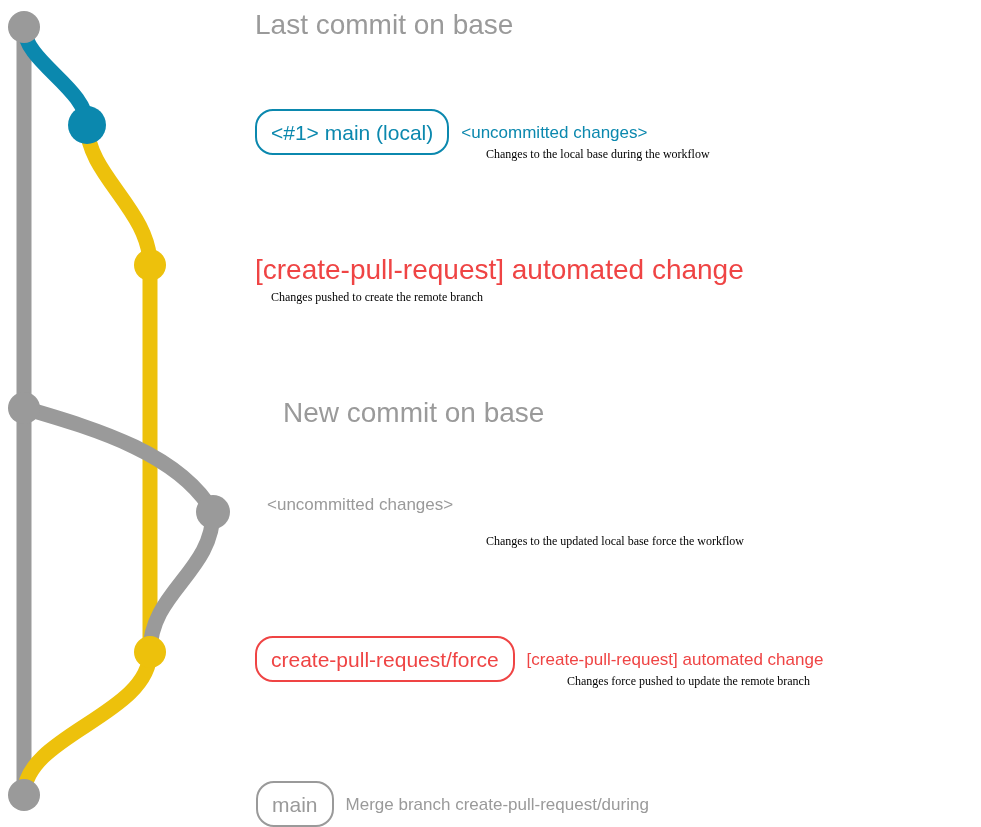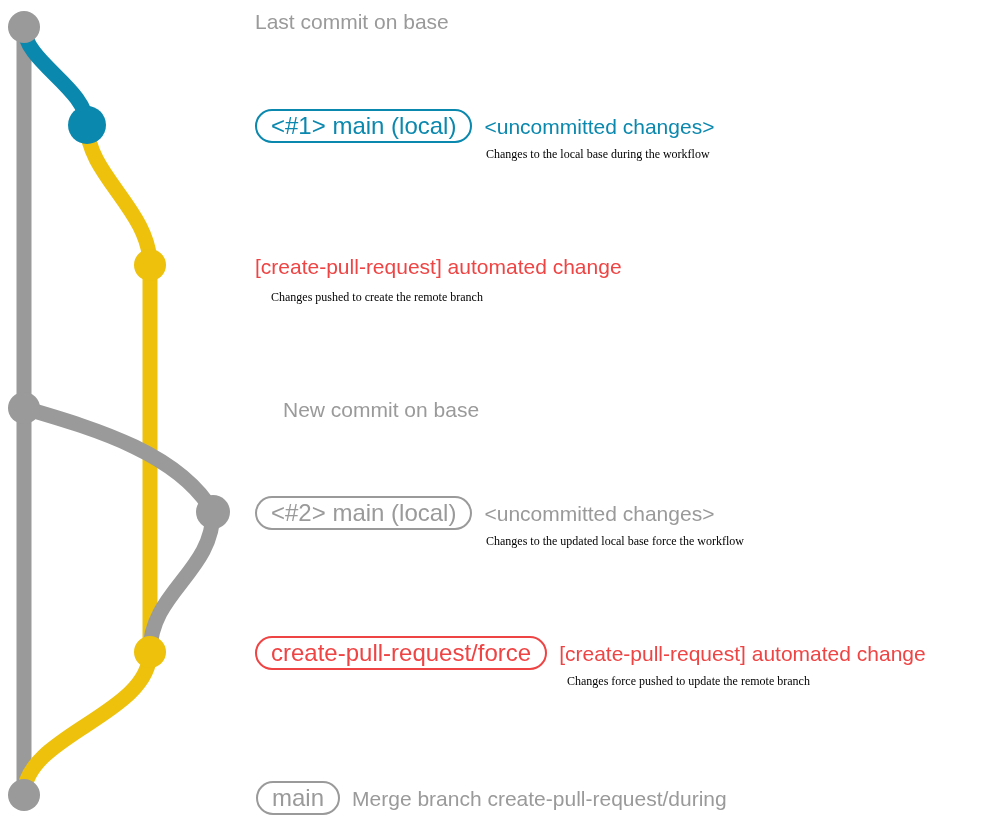--- a/index.html
+++ b/index.html
@@ -27,34 +27,34 @@
     display: flex;
     align-items: center;
   }
   .pill {
     display: inline-flex;
     align-items: center;
     justify-content: center;
     border: 2px solid currentColor;
     border-radius: 18px;
     box-sizing: border-box;
-    font-size: 24px;
+    font-size: 21px;
     line-height: 1;
     white-space: nowrap;
     background: #ffffff;
     padding: 0 14px;
-    height: 34px;
+    height: 46px;
   }
   .subject {
-    font-size: 21px;
+    font-size: 17px;
     line-height: 1;
     white-space: nowrap;
   }
   .plain-subject {
-    font-size: 21px;
+    font-size: 28px;
     line-height: 1;
     white-space: nowrap;
   }
   .desc {
     position: absolute;
     font-family: "Liberation Serif", serif;
     font-size: 12px;
     line-height: 1;
     color: #000000;
     white-space: nowrap;
@@ -107,21 +107,20 @@
 <div class="row" style="left:255px; top:256px;">
   <span class="plain-subject c-yellow">[create-pull-request] automated change</span>
 </div>
 <div class="desc" style="left:271px; top:291px;">Changes pushed to create the remote branch</div>
 
 <div class="row" style="left:255px; top:399px;margin-left:28px;">
   <span class="plain-subject c-gray">New commit on base</span>
 </div>
 
 <div class="row" style="left:255px; top:496px;">
-  <span class="pill c-gray">&lt;#2&gt; main (local)</span>
   <span class="subject c-gray gap-md">&lt;uncommitted changes&gt;</span>
 </div>
 <div class="desc" style="left:486px; top:535px;">Changes to the updated local base force the workflow</div>
 
 <div class="row" style="left:255px; top:636px;">
   <span class="pill c-yellow">create-pull-request/force</span>
   <span class="subject c-yellow gap-md">[create-pull-request] automated change</span>
 </div>
 <div class="desc" style="left:567px; top:675px;text-align:right;">Changes force pushed to update the remote branch</div>
 

